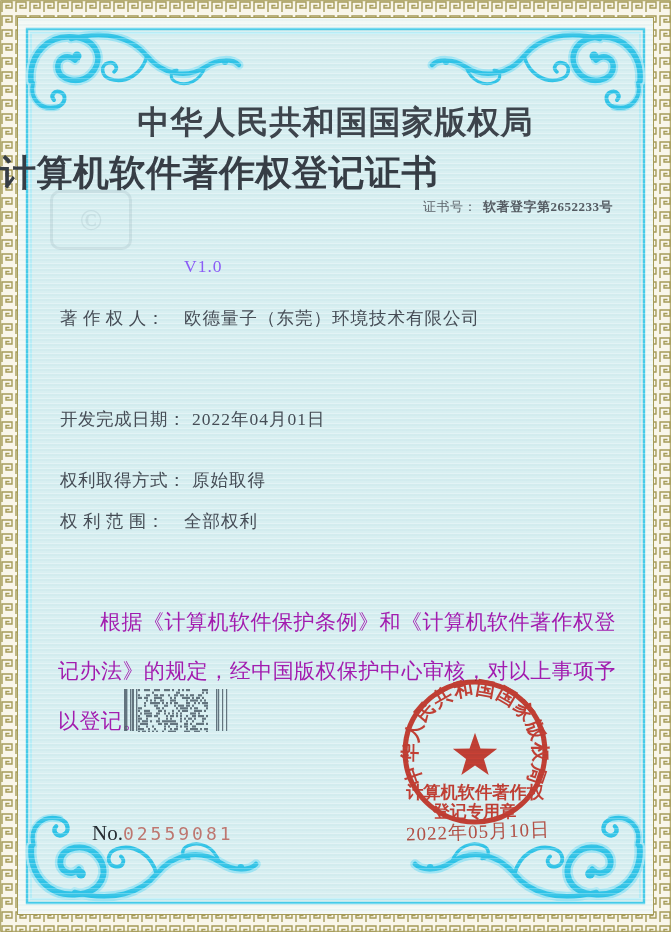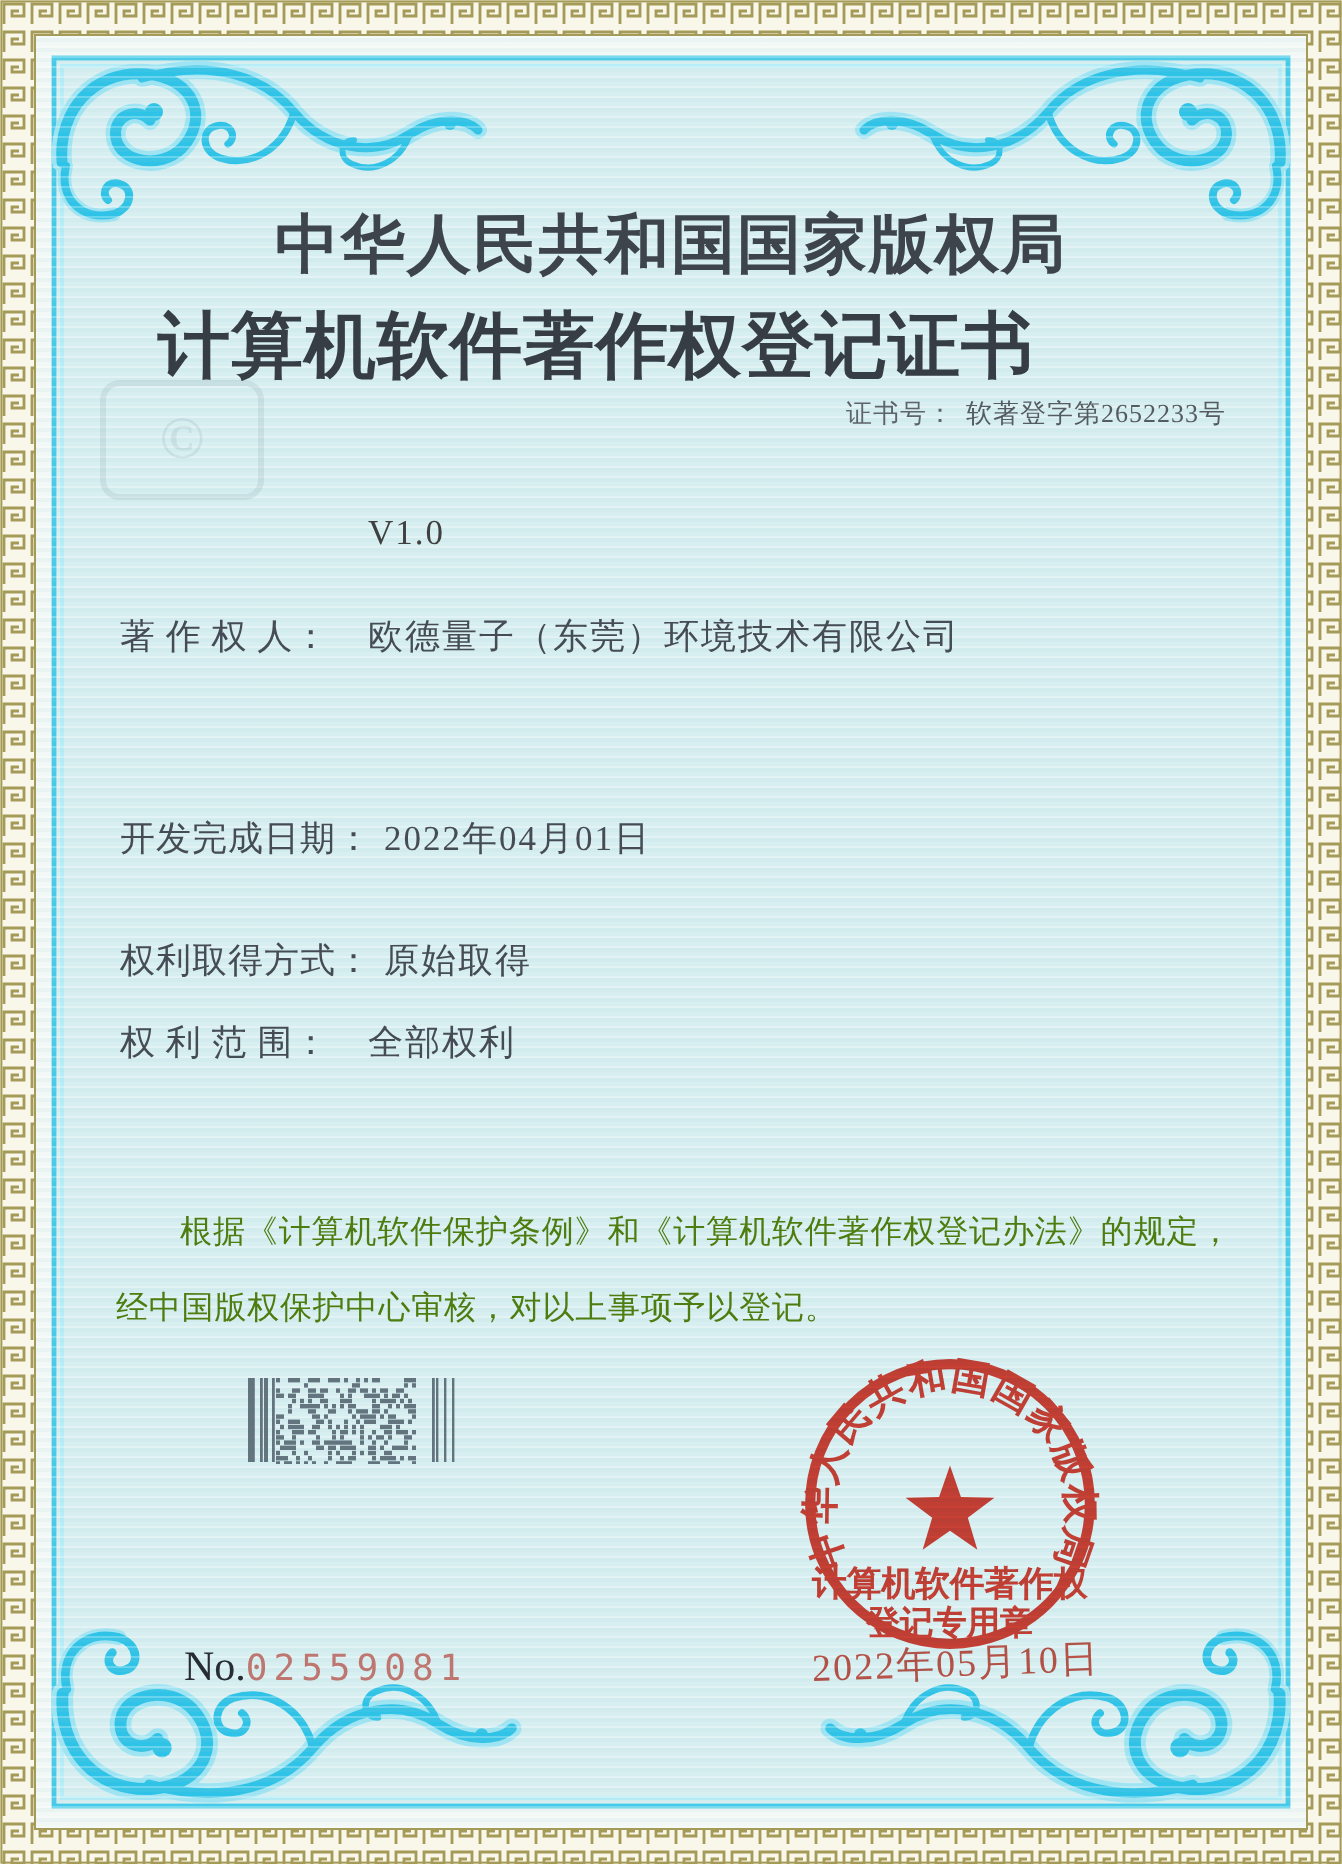--- a/index.html
+++ b/index.html
@@ -14,34 +14,34 @@
     background:
       repeating-linear-gradient(to bottom, rgba(255,255,255,.28) 0 1px, rgba(158,208,214,.10) 1px 3px, rgba(255,255,255,0) 3px 5px);
     pointer-events:none;
   }
   .abs{position:absolute;}
   .authority-title{
     left:0;top:101px;width:671px;text-align:center;
     font-size:32px;font-weight:700;letter-spacing:1px;color:#3d444c;
   }
   .cert-title{
-    left:0;top:149px;width:596px;text-align:center;
+    left:0;top:149px;width:596px;
     font-size:36px;font-weight:700;letter-spacing:0.5px;color:#363d45;
   }
   .certno{
     right:58px;top:198px;font-size:13px;color:#5d646b;letter-spacing:0.5px;
   }
-  .certno .val{margin-left:6px;color:#545b62;}
+  .certno .val{margin-left:6px;color:#545b62;font-weight:bold;}
   .field-row{left:60px;font-size:17.5px;color:#454c55;white-space:nowrap;}
   .flabel{display:inline-block;min-width:118px;letter-spacing:0.5px;}
   .fvalue{margin-left:6px;letter-spacing:1px;}
-  .value2{left:184px;font-size:17.5px;color:#404040;letter-spacing:1px;}
+  .value2{left:184px;font-size:17.5px;color:#8b5cf6;letter-spacing:1px;}
   .statement{
     left:58px;top:598px;width:558px;margin:0;
-    font-size:16px;line-height:2.35;color:#4d7c0f;
+    font-size:21px;line-height:2.35;color:#a21caf;
     text-indent:2em;letter-spacing:0.4px;text-align:justify;
   }
   .barcode{left:122px;top:688px;width:106px;height:44px;opacity:.82;}
   .watermark{
     left:50px;top:190px;width:76px;height:54px;opacity:.14;
     border:3px solid #6d8793;border-radius:10px;
     display:flex;align-items:center;justify-content:center;
     font-size:30px;color:#6d8793;font-weight:700;
   }
   .stamp{left:399px;top:676px;width:152px;height:152px;mix-blend-mode:multiply;opacity:.92;}

